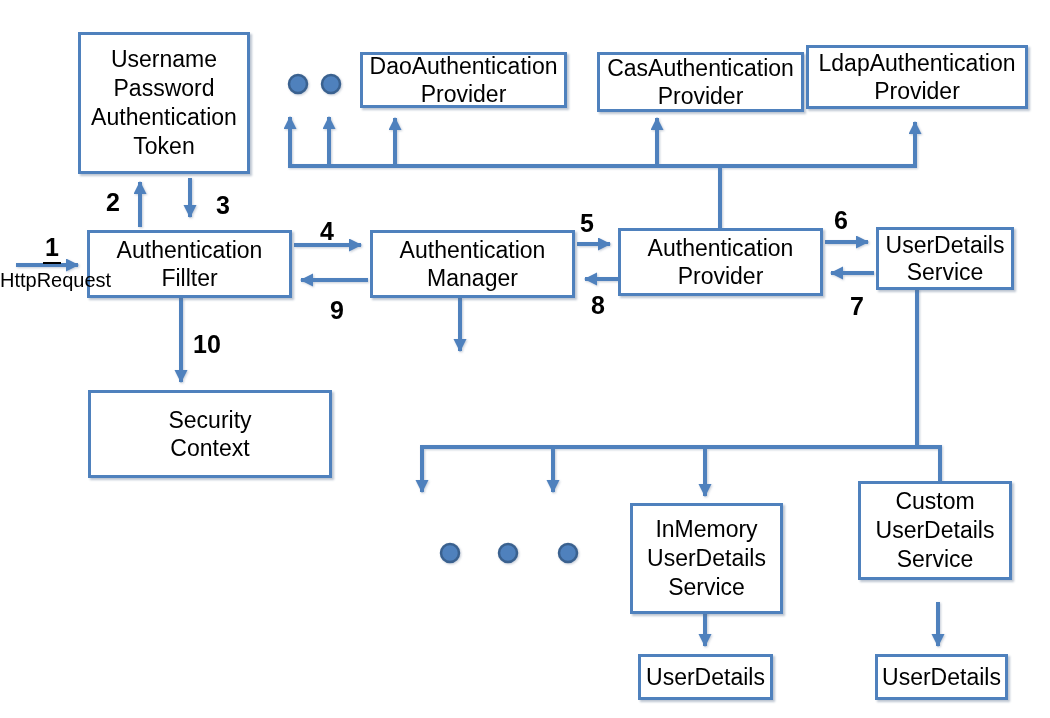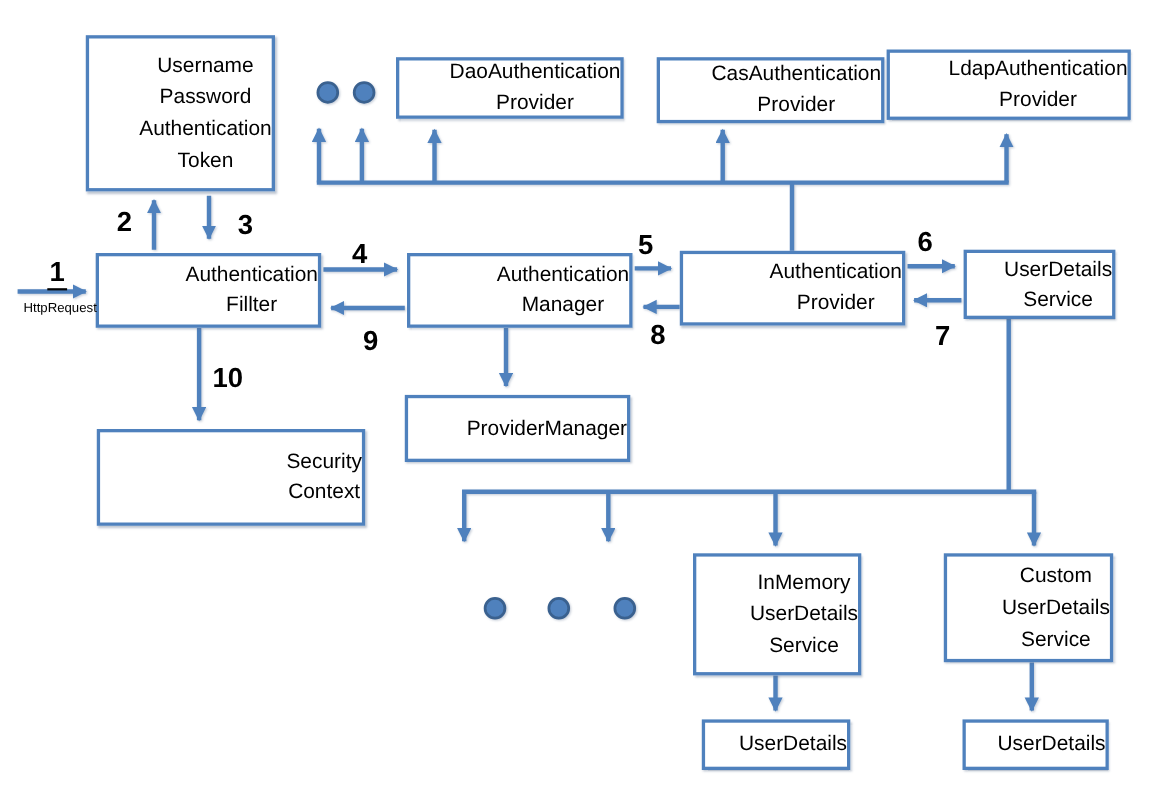--- a/index.html
+++ b/index.html
@@ -28,45 +28,45 @@
   .bus { stroke-linecap: square; }
   .ah { fill: var(--accent); }
   .dot { fill: var(--accent); stroke: #3a618f; stroke-width: 2.5; }
   .box {
     position: absolute;
     z-index: 2;
     border: 3px solid var(--accent);
     background: var(--background);
     display: flex;
     align-items: center;
-    justify-content: flex-end;
+    justify-content: center;
     text-align: center;
     color: var(--text);
-    font-size: 19px;
+    font-size: 23px;
     line-height: 28px;
     box-shadow: 1.5px 2px 2px rgba(90,110,140,.4);
   }
   .box .lbl { white-space: pre-line; }
   .box.tall { line-height: 29px; }
   .step {
     position: absolute;
     z-index: 3;
     width: 30px;
     color: var(--text);
     font-weight: 700;
     font-size: 25px;
     line-height: 26px;
     text-align: center;
   }
   .step.u .num-inner { border-bottom: 2px solid var(--text); padding: 0 2px 1px 2px; }
   .small-label {
     position: absolute;
     z-index: 3;
     color: var(--text);
-    font-size: 12px;
+    font-size: 20px;
     line-height: 17px;
     text-align: right;
   }
 </style>
 </head>
 <body>
 
 <div class="canvas">
 
   <svg class="wires" viewBox="0 0 1050 718" aria-hidden="true">
@@ -141,33 +141,30 @@
 Manager</span>
   </div>
   <div class="box" style="left:618px;top:228px;width:205px;height:68px">
     <span class="lbl">Authentication
 Provider</span>
   </div>
   <div class="box" style="left:876px;top:227px;width:138px;height:63px;line-height:27px">
     <span class="lbl">UserDetails
 Service</span>
   </div>
-  <div class="box" style="left:368px;top:359px;width:205px;height:61px">
-    <span class="lbl">ProviderManager</span>
-  </div>
   <div class="box" style="left:88px;top:390px;width:244px;height:88px">
     <span class="lbl">Security
 Context</span>
   </div>
   <div class="box tall" style="left:630px;top:503px;width:153px;height:111px">
     <span class="lbl">InMemory
 UserDetails
 Service</span>
   </div>
-  <div class="box tall" style="left:858px;top:503px;width:154px;height:99px">
+  <div class="box tall" style="left:858px;top:481px;width:154px;height:99px">
     <span class="lbl">Custom
 UserDetails
 Service</span>
   </div>
   <div class="box" style="left:638px;top:654px;width:135px;height:46px">
     <span class="lbl">UserDetails</span>
   </div>
   <div class="box" style="left:875px;top:654px;width:133px;height:46px">
     <span class="lbl">UserDetails</span>
   </div>

